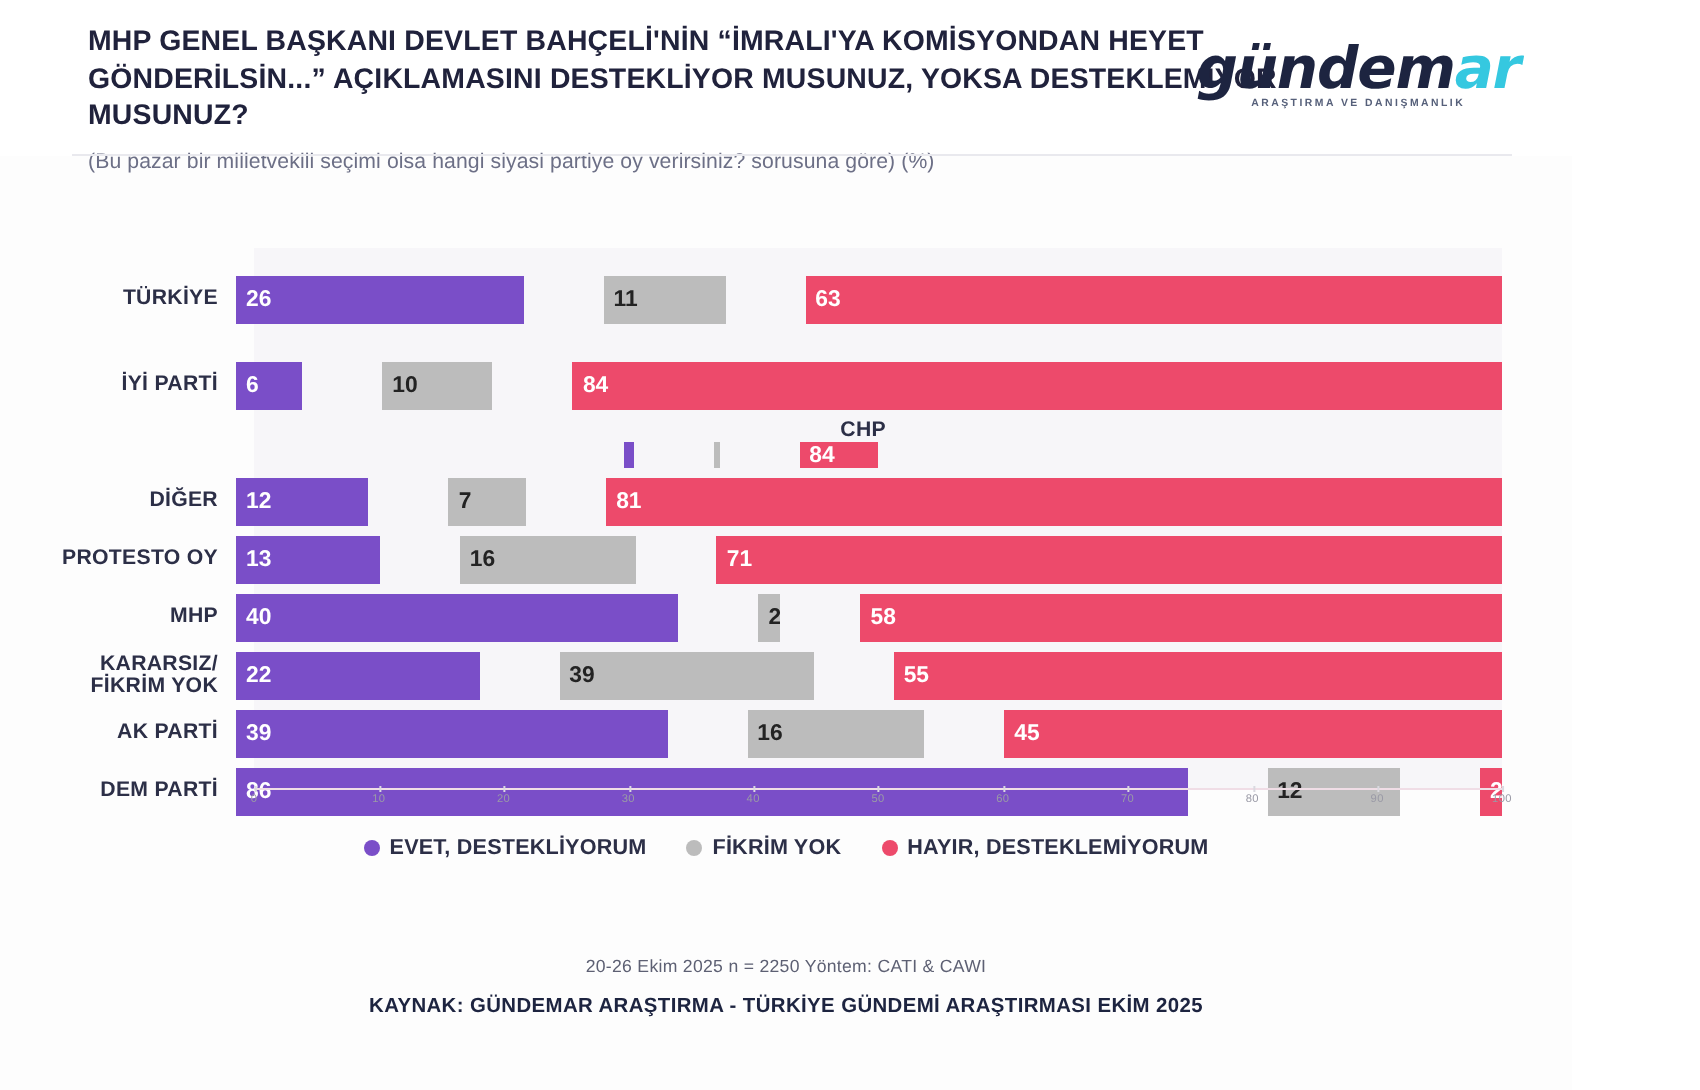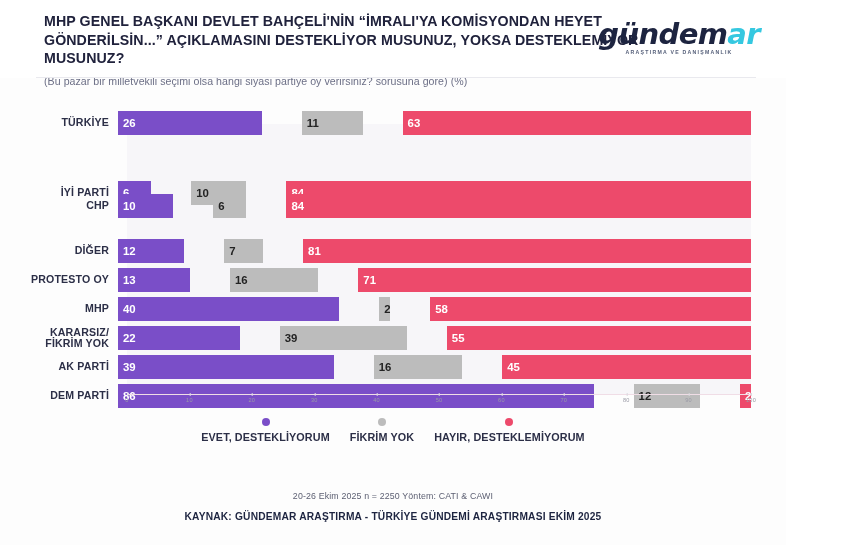--- a/index.html
+++ b/index.html
@@ -185,21 +185,20 @@
     margin-top: 4px;
   }
   .legend-item {
     display: flex;
     align-items: center;
     gap: 5px;
     font-size: 10.8px;
     font-weight: bold;
     color: #2c2f47;
     letter-spacing: 0.1px;
-    flex-direction: column;
   }
   .dot {
     width: 8px;
     height: 8px;
     border-radius: 50%;
     display: inline-block;
   }
 
   
   .footer {
@@ -231,21 +230,21 @@
     <div class="logo">
       <div class="logo-word"><span>gündem</span><span class="ar">ar</span></div>
       <div class="logo-sub">ARAŞTIRMA VE DANIŞMANLIK</div>
     </div>
     <div class="header-rule"></div>
   </div>
 
   <div class="chart">
     <div class="plot-bg"></div>
     <div id="rows-host">
-        <div class="row" style="top: 27px;">
+        <div class="row" style="top: 54px;">
           <div class="row-label">
             <div>TÜRKİYE</div>
           </div>
           <div class="bar-track">
             <div class="seg seg-yes" style="width: 26%;">
               <span class="seg-val">26</span>
             </div>
             <div class="seg seg-none" style="width: 11%;">
               <span class="seg-val">11</span>
             </div>
@@ -263,21 +262,21 @@
               <span class="seg-val">6</span>
             </div>
             <div class="seg seg-none" style="width: 10%;">
               <span class="seg-val">10</span>
             </div>
             <div class="seg seg-no" style="width: 84%;">
               <span class="seg-val">84</span>
             </div>
           </div>
         </div>
-        <div class="row" style="top: 110px;">
+        <div class="row" style="top: 126px; flex-direction: column;">
           <div class="row-label">
             <div>CHP</div>
           </div>
           <div class="bar-track">
             <div class="seg seg-yes" style="width: 10%;">
               <span class="seg-val">10</span>
             </div>
             <div class="seg seg-none" style="width: 6%;">
               <span class="seg-val">6</span>
             </div>

